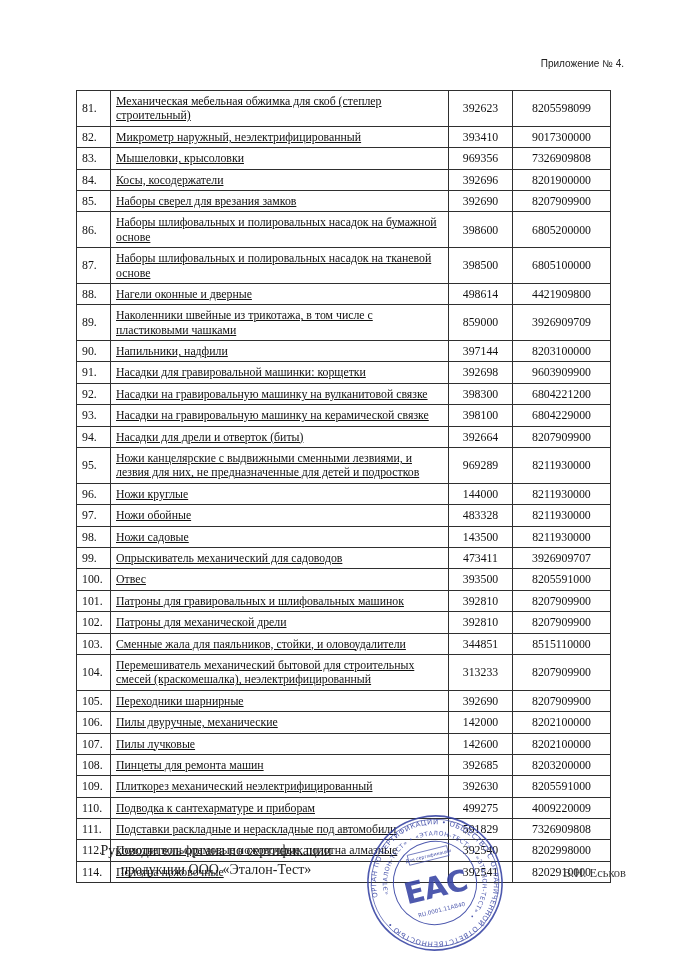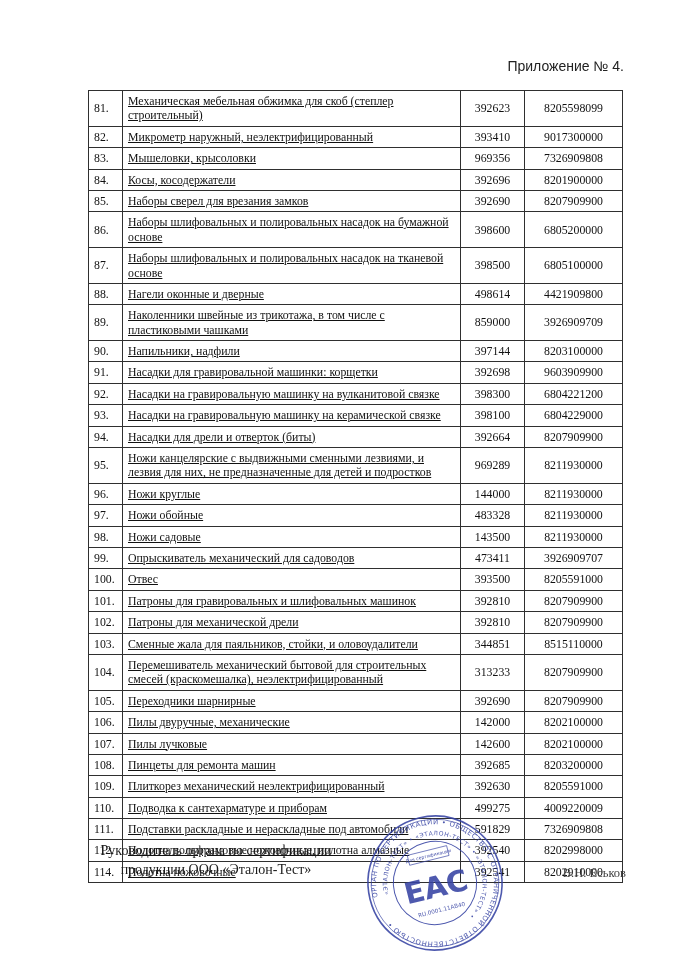--- a/index.html
+++ b/index.html
@@ -2,24 +2,24 @@
 <html style="--stamp-color: #3643a3;"><head>
 <meta charset="utf-8">
 <style>
   html,body{margin:0;padding:0;}
   body{
     width:678px;height:960px;position:relative;background:#ffffff;
     font-family:"Liberation Serif", serif;color:#141414;overflow:hidden;
   }
   .header-note{
     position:absolute;top:58px;right:54px;
-    font-family:"Liberation Sans", sans-serif;font-size:14px;color:#222;text-align:right;
+    font-family:"Liberation Sans", sans-serif;font-size:10px;color:#222;text-align:right;
   }
   table.items{
-    position:absolute;left:88px;top:90px;width:534px;
+    position:absolute;left:76px;top:90px;width:534px;
     border-collapse:collapse;table-layout:fixed;
     font-size:11.8px;line-height:1.22;color:#111;
   }
   table.items td{
     border:1px solid #2f2f2f;padding:3px 5px;vertical-align:middle;
     overflow:hidden;
   }
   td.num{text-align:left;padding-left:7px;}
   td.name{text-align:left;text-decoration:underline;}
   td.code{text-align:center;margin-left:28px;}

